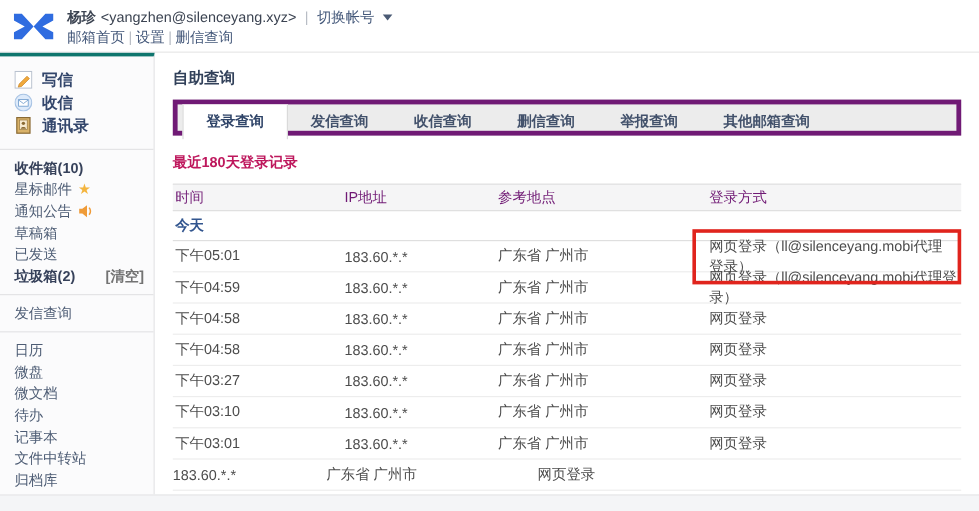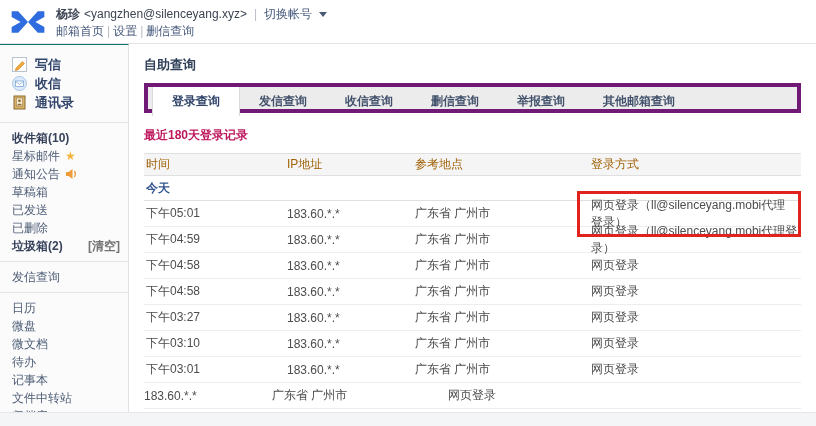--- a/index.html
+++ b/index.html
@@ -19,21 +19,21 @@
   .linkish { color:#44587a; cursor:pointer; }
   .caret { display:inline-block; width:0; height:0; border-left:4px solid transparent;
     border-right:4px solid transparent; border-top:5px solid #4a5a74; margin-left:3px; }
   .acct .row2 { margin-top:1px; display:flex; align-items:center; }
 
   
   .layout { display:flex; flex:1 1 auto; min-height:0; }
   .footer-strip { height:14px; background:#f4f5f7; border-top:1px solid #e6e6e8; flex-shrink:0; }
 
   
-  .sidebar { width:129px; background:#fbfbfc; border-right:1px solid #e2e2e4; border-top:1px solid #0f766e;
+  .sidebar { width:129px; background:#fbfbfc; border-right:1px solid #e2e2e4; border-top:3px solid #0f766e;
     padding:8px 0 0 0; font-size:12px; flex-shrink:0; }
   .side-actions { padding:2px 0 4px 12px; }
   .action { display:flex; align-items:center; gap:8px; height:19px; font-size:13px; font-weight:bold;
     color:#33466b; cursor:pointer; }
   .side-div { border-top:1px solid #e4e4e6; margin:6px 0 6px 0; }
   .side-list { padding-left:12px; padding-right:8px; }
   .side-item { height:18px; display:flex; align-items:center; color:#4d5c74; cursor:pointer; }
   .side-item.bold { font-weight:bold; color:#36415a; }
   .side-item .grow { flex:1; }
   .star { color:#f4b53f; font-size:12px; margin-left:5px; }
@@ -45,21 +45,21 @@
   .page-title { font-size:13px; font-weight:bold; color:#32415a; margin-bottom:9px; }
   .tabs { display:flex; height:30px; background:#ececec; border:4px solid #701a75; padding-left:4px; }
   .tab { line-height:28px; padding:0 19px; font-size:12px; font-weight:bold; color:#42516b; cursor:pointer; }
   .tab.active { background:#fff; border-left:1px solid #dadada; border-right:1px solid #dadada;
     height:29px; margin-bottom:-1px; position:relative; z-index:2; color:#2f4468; }
 
   .section-title { font-size:12px; font-weight:bold; color:#be185d; margin:14px 0 9px 0; }
 
   .tbl { font-size:12px; }
   .thead { display:flex; height:23px; align-items:center; background:#f5f5f6;
-    border-top:1px solid #e0e0e0; border-bottom:1px solid #e0e0e0; color:#a16207; }
+    border-top:1px solid #e0e0e0; border-bottom:1px solid #e0e0e0; color:#701a75; }
   .col-time { width:143px; padding-left:2px; }
   .col-ip   { width:128px; }
   .col-loc  { width:176px; }
   .col-mth  { flex:1; }
   .group-row { height:25px; display:flex; align-items:center; font-weight:bold; color:#33568f;
     border-bottom:1px solid #dfdfdf; padding-left:2px; }
   .trow { display:flex; height:26px; align-items:center; color:#4c4c4c; border-bottom:1px solid #ededed; }
   .flagged { display:inline-block; border:3px solid #e0241d; padding:3px 9px 3px 11px;
     margin:-5px 0 -5px -14px; position:relative; z-index:1; }
 </style>
@@ -137,23 +137,20 @@
             <path d="M1 4 h2.6 L7.5 1 v10 L3.6 8 H1 Z" fill="#ef9b38"></path>
             <path d="M9.3 3 q2.2 3 0 6" stroke="#ef9b38" stroke-width="1.3" fill="none"></path>
           </svg>
         </div>
         <div class="side-item">
           <span>草稿箱</span>
         </div>
         <div class="side-item">
           <span>已发送</span>
         </div>
-        <div class="side-item">
-          <span>已删除</span>
-        </div>
         <div class="side-item bold">
           <span>垃圾箱(2)</span>
           <span class="grow"></span>
           <span class="clear-link">[清空]</span>
         </div>
       </div>
 
       <div class="side-div"></div>
 
       <div class="side-list">

